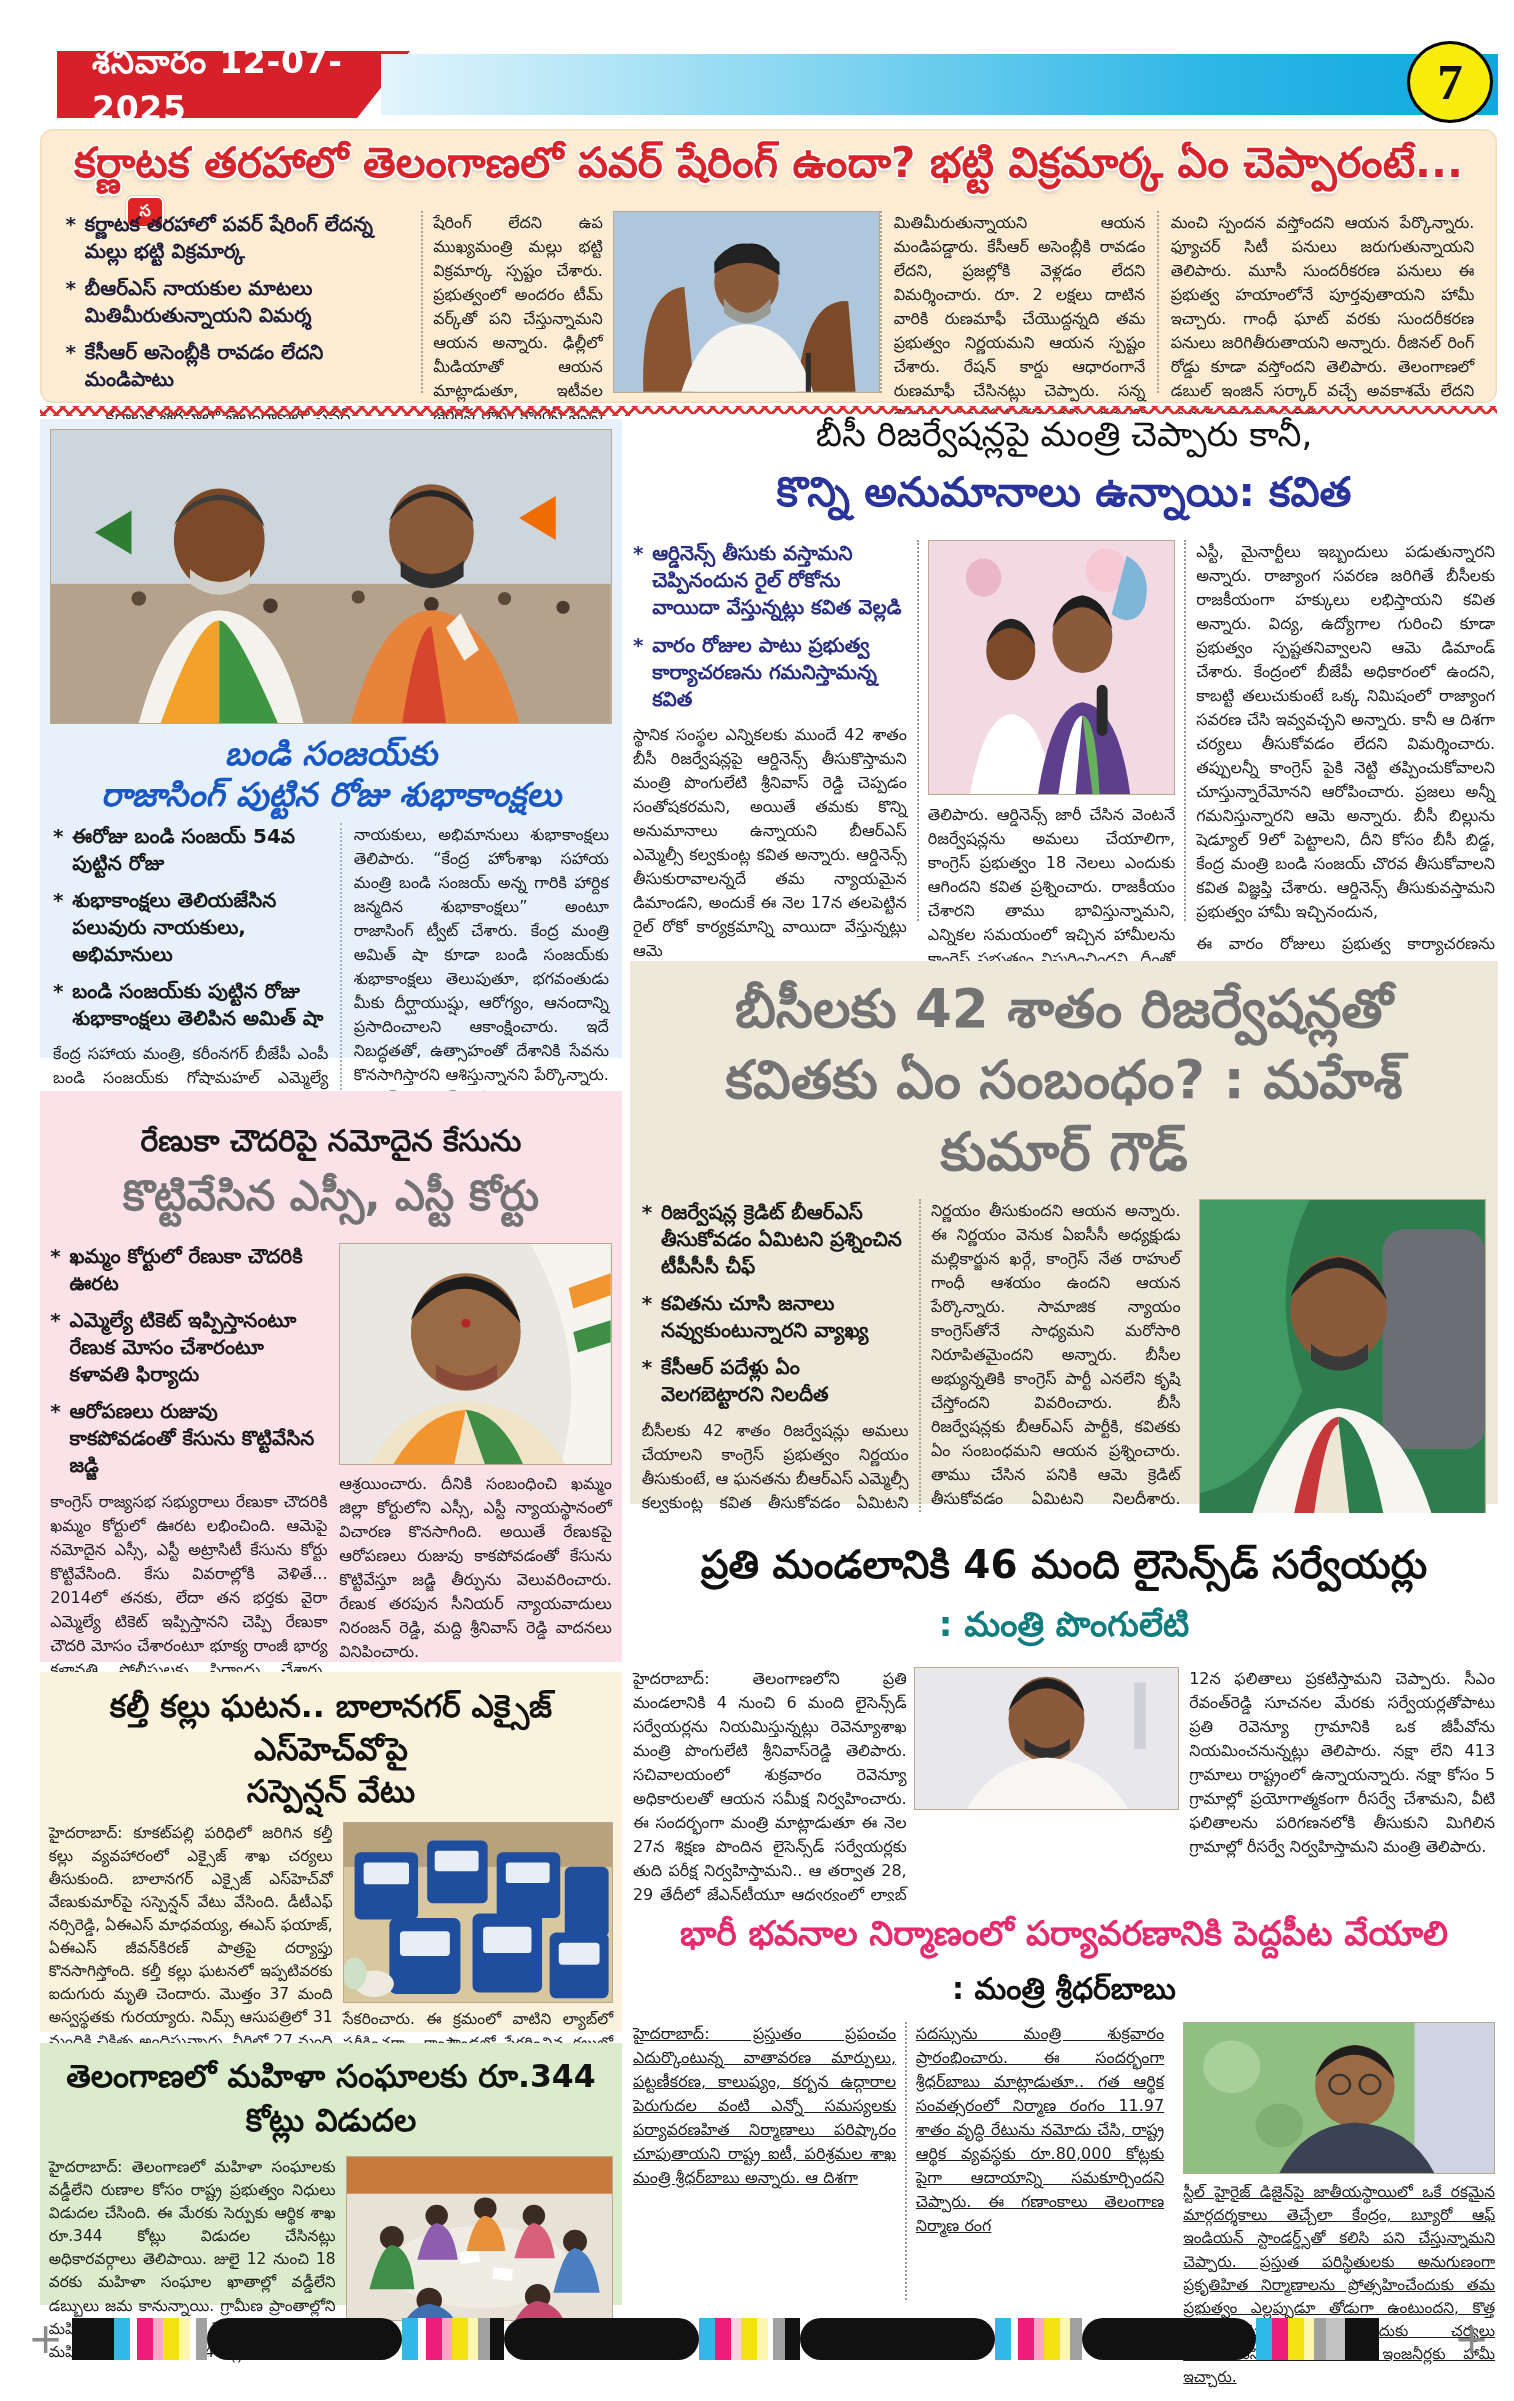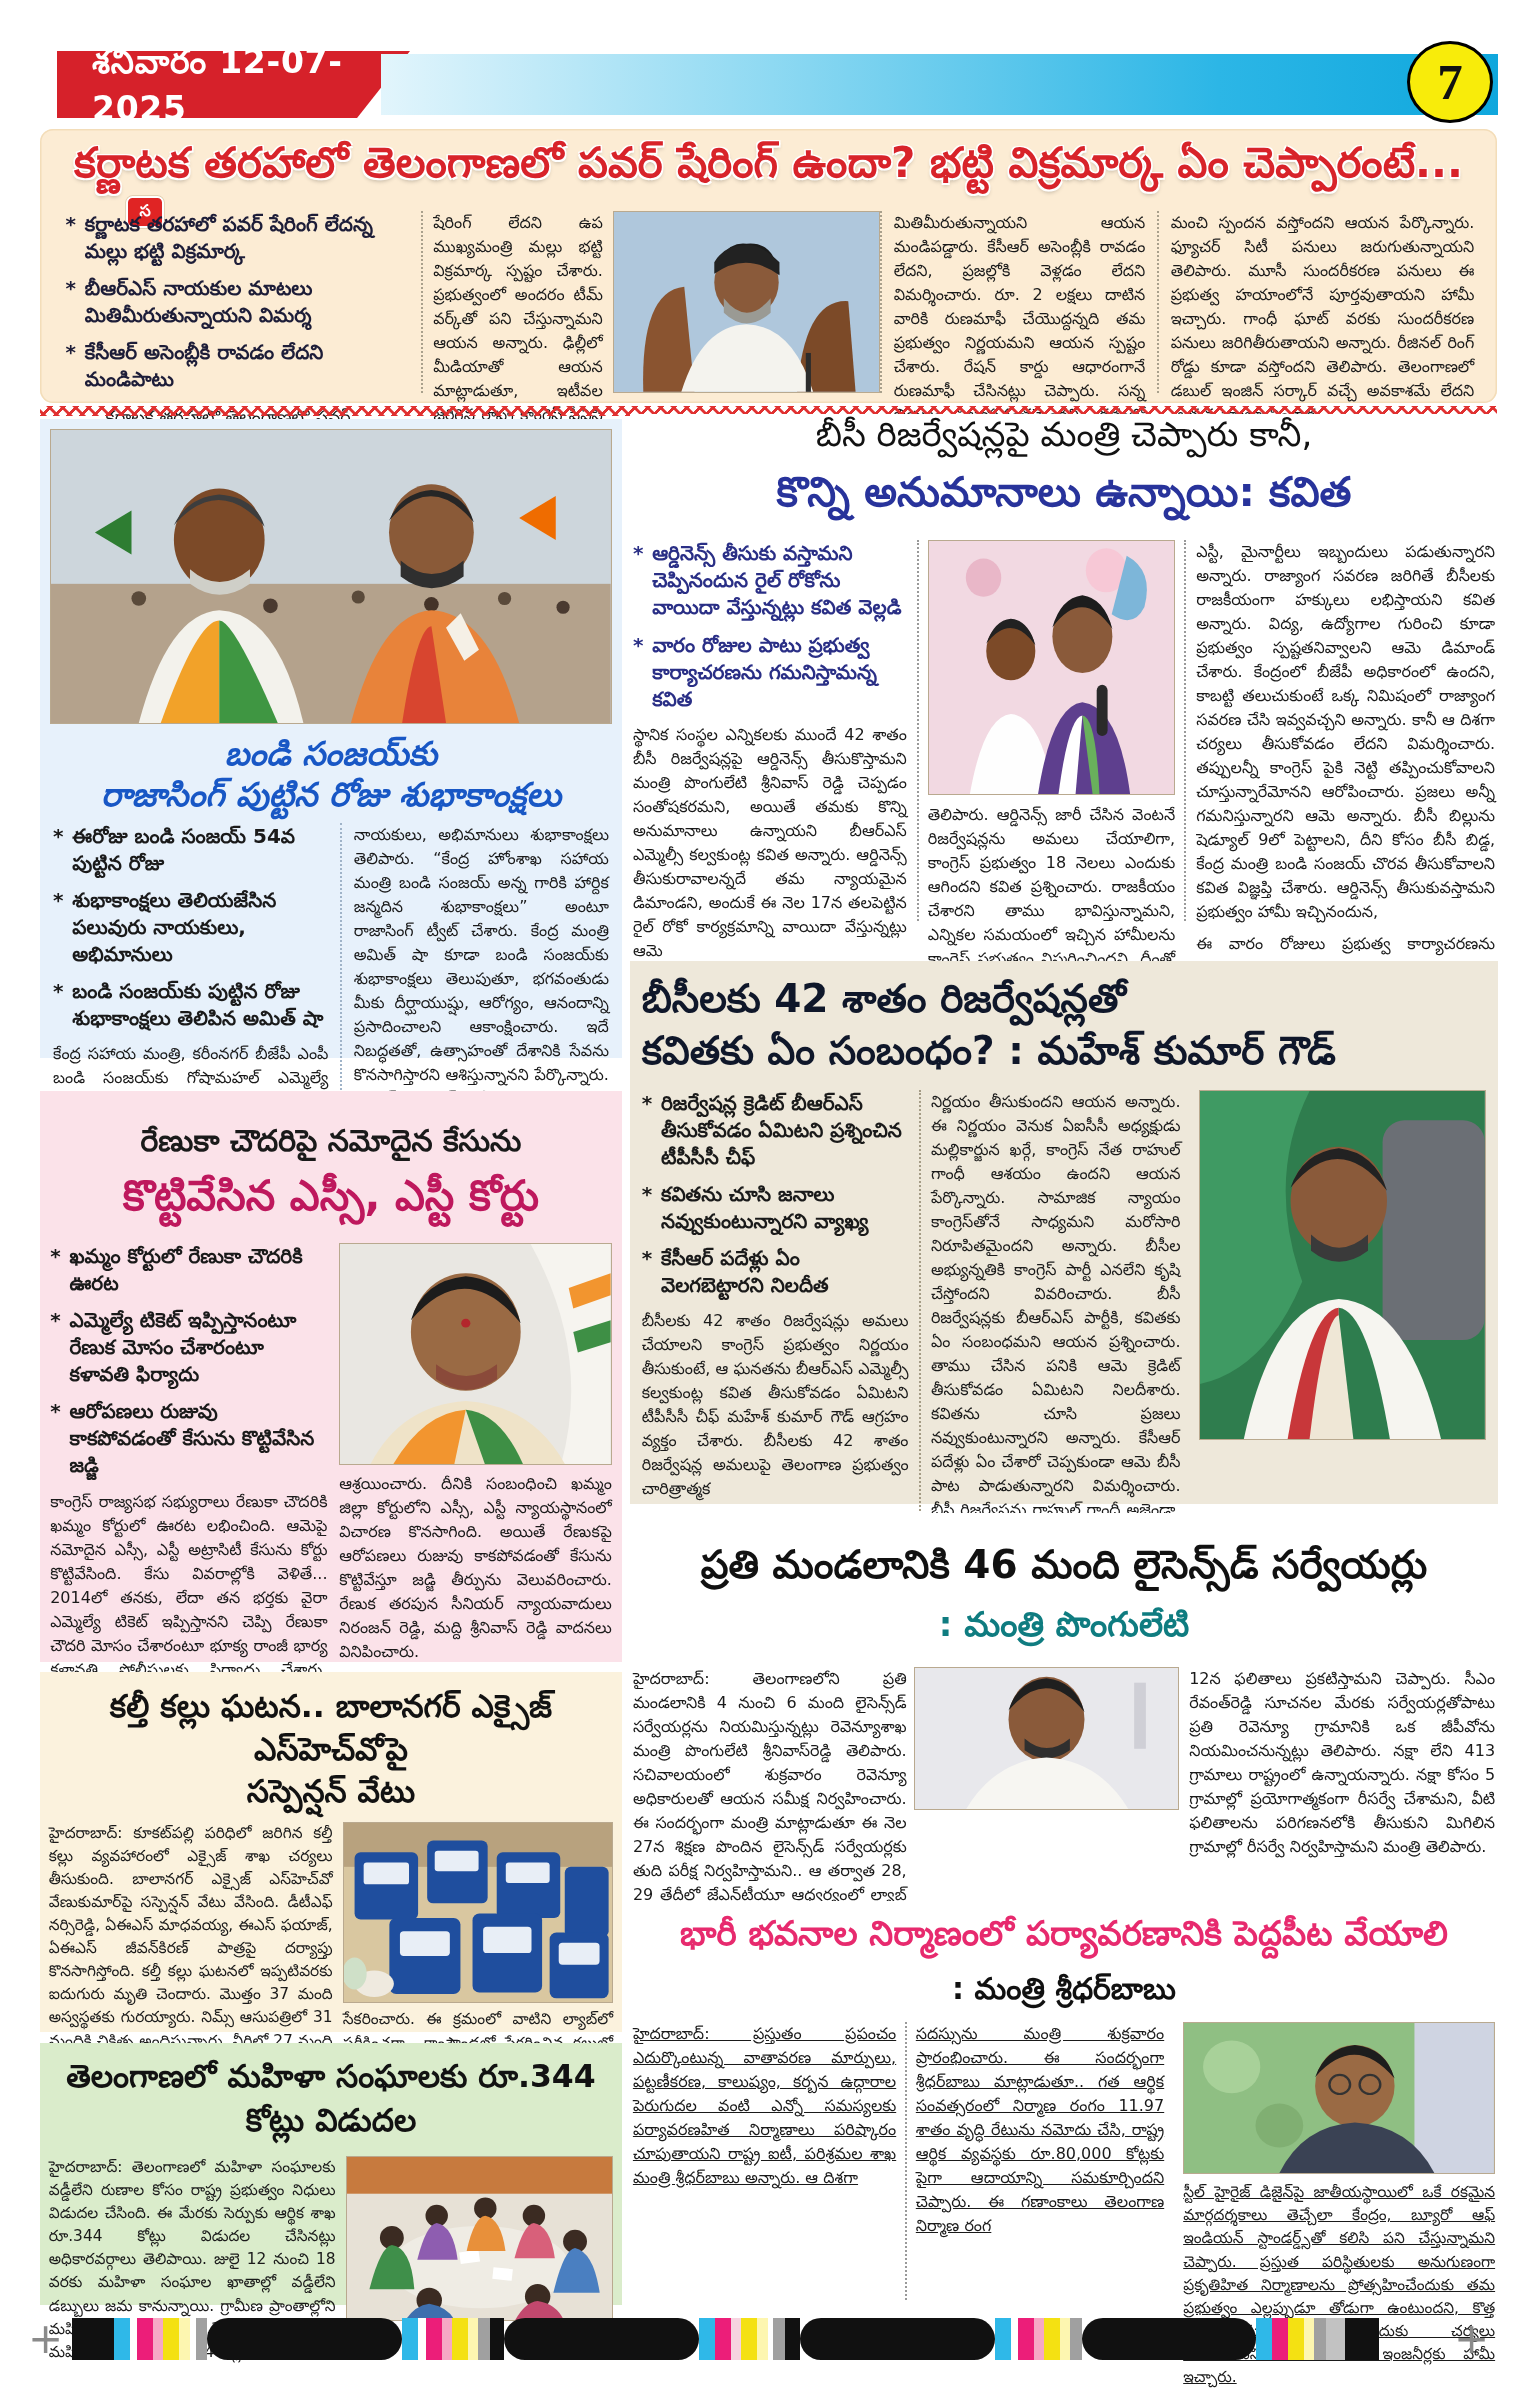--- a/index.html
+++ b/index.html
@@ -69,21 +69,21 @@
   .kav-h2{text-align:center;font-size:41px;font-weight:bold;color:#28339b;margin-top:5.9px;}
   .kav-row{display:flex;margin-top:14.6px;height:381px;}
   .kav-c1{width:287px;padding:0 10.2px 0 2.9px;box-sizing:border-box;}
   .kav-c1 .b{color:#2a2f86;}
   .kav-c2{width:269px;padding:0 8.8px;box-sizing:border-box;border-left:2.2px dotted #999;border-right:2.2px dotted #999;}
   .kav-c2 .photo{height:253px;margin-bottom:7.3px;}
   .kav-c3{flex:1;padding:0 2.9px 0 10.2px;box-sizing:border-box;}
 
   
   .goud{position:absolute;left:630px;top:961px;width:868px;height:543px;background:#eee8da;padding:11.7px;box-sizing:border-box;}
-  .goud-h{text-align:left;font-size:39px;font-weight:bold;color:#0f172a;line-height:1.35;}
+  .goud-h{text-align:center;font-size:53px;font-weight:bold;color:#737373;line-height:1.35;}
   .goud-row{display:flex;margin-top:11.7px;}
   .goud-c1{width:277px;padding-right:10.2px;box-sizing:border-box;}
   .goud-c2{width:272px;padding:0 10.2px;box-sizing:border-box;border-left:2.2px dotted #a49b85;}
   .goud-ph{flex:1;margin-left:8.8px;}
   .goud-ph .photo{height:348px;}
 
   
   .surv{position:absolute;left:630px;top:1513px;width:868px;height:381px;background:#fff;}
   .surv-h1{text-align:center;font-size:39px;font-weight:bold;color:#111;margin-top:29px;}
   .surv-h2{text-align:center;font-size:34px;font-weight:bold;color:#0f7c80;margin-top:7.3px;}
@@ -100,21 +100,21 @@
   .srid-row{display:flex;margin-top:9px;height:278px;text-decoration:underline;}
   .srid-c1{width:275px;padding:0 8.8px 0 2.9px;box-sizing:border-box;}
   .srid-c2{width:268px;padding:0 8.8px;box-sizing:border-box;border-left:2.2px dotted #999;}
   .srid-c3{flex:1;padding:0 2.9px 0 10.2px;box-sizing:border-box;}
   .srid-c3 .photo{height:150px;margin-bottom:7.3px;}
   .srid-c3 .col{font-size:15.4px;}
 
   
   .renu{position:absolute;left:40px;top:1091px;width:582px;height:571px;background:#fbe2e9;padding:10.2px;box-sizing:border-box;}
   .renu-h1{text-align:center;font-size:30px;font-weight:bold;color:#1a1a1a;margin-top:22px;}
-  .renu-h2{text-align:center;font-size:42px;font-weight:bold;color:#be185d;margin-top:5.9px;}
+  .renu-h2{text-align:center;font-size:42px;font-weight:bold;color:#737373;margin-top:5.9px;}
   .renu-row{display:flex;margin-top:13px;}
   .renu-c1{width:289px;padding-right:11.7px;box-sizing:border-box;}
   .renu-c2{flex:1;}
   .renu-c2 .photo{height:220px;margin-bottom:7.3px;}
 
   
   .kallu{position:absolute;left:40px;top:1672px;width:582px;height:360px;background:#fbf2dd;padding:8.8px;box-sizing:border-box;}
   .kallu-h{text-align:center;font-size:31.5px;font-weight:bold;color:#121212;line-height:1.35;margin-top:4.4px;}
   .kallu-row{display:flex;margin-top:8.8px;}
   .kallu-c1{width:294px;padding-right:10.2px;box-sizing:border-box;}

